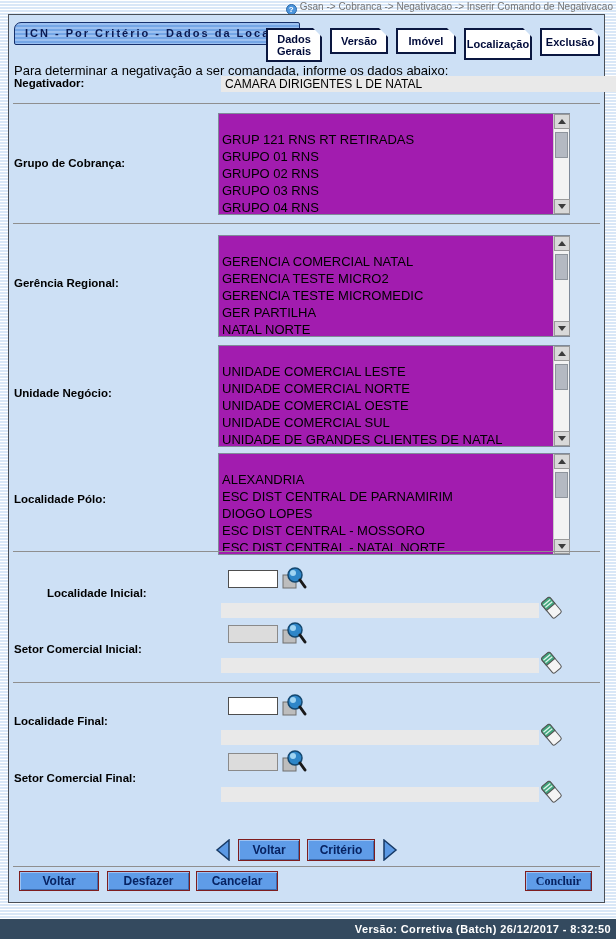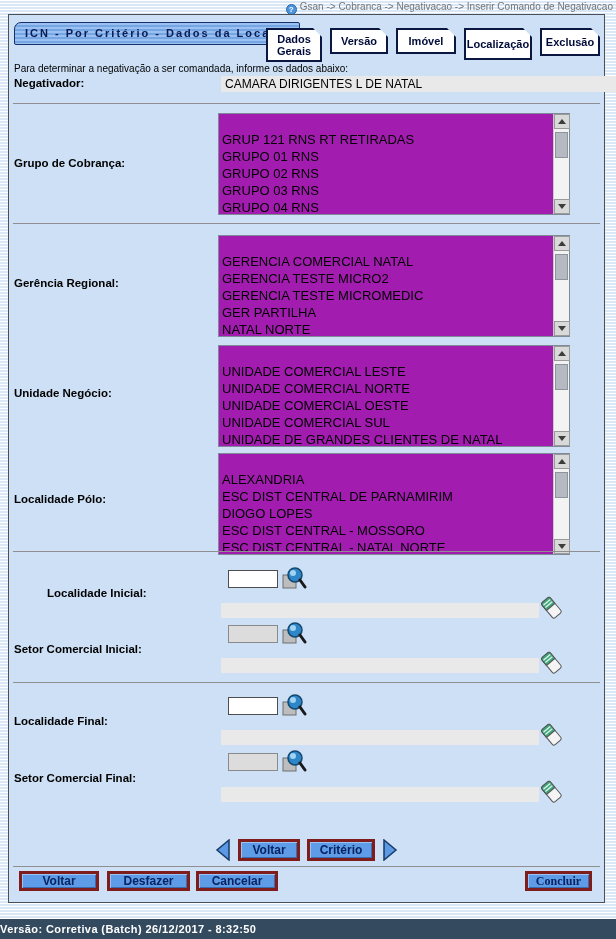--- a/index.html
+++ b/index.html
@@ -26,21 +26,21 @@
   .tabs { position:absolute; right:4px; top:13px; height:41px; display:flex;
     align-items:flex-start; gap:8px; }
   .tab { background:#fff; border:2px solid #0a1740; color:#000b3a; font-weight:bold;
     font-size:11px; text-align:center; display:flex; align-items:center; justify-content:center;
     clip-path:polygon(0 0,calc(100% - 9px) 0,100% 9px,100% 100%,0 100%); cursor:pointer; }
   .tab-dados { width:56px; height:34px; line-height:12px; }
   .tab-debitos { width:58px; height:26px; }
   .tab-imovel { width:60px; height:26px; }
   .tab-localizacao { width:68px; height:32px; margin-bottom:-7px; }
   .tab-exclusao { width:60px; height:28px; }
-  .intro { position:absolute; left:5px; top:48px; font-size:10px; color:#000; }
+  .intro { position:absolute; left:5px; top:48px; font-size:13px; color:#000; }
   .lbl { position:absolute; left:5px; font-size:11.5px; font-weight:bold; color:#000; white-space:nowrap; }
   .hr { position:absolute; left:4px; right:4px; border-top:1px solid #8f8f8f; }
   .ro-field { position:absolute; background:#e9e9e9; height:16px; line-height:16px;
     font-size:12px; color:#000; padding-left:4px; white-space:nowrap; overflow:hidden; }
   
   .listbox { position:absolute; left:209px; width:352px; height:102px; background:#a21caf;
     border:1px solid #7f8a99; }
   .opts { position:absolute; left:0; top:0; right:16px; bottom:0; overflow:hidden; }
   .opt { font-size:13px; line-height:17px; padding-left:3px; color:#000; white-space:nowrap; cursor:default; }
   .sb { position:absolute; right:0; top:0; width:16px; height:100%; background:#f3f3f3; border-left:1px solid #c9c9c9; }
@@ -52,33 +52,33 @@
   .sb-thumb { position:absolute; left:1px; top:18px; width:13px; height:26px;
     background:#b4b9c2; border:1px solid #8e949c; cursor:grab; }
   
   .inp { position:absolute; left:219px; width:50px; height:18px; border:1px solid #4e4e4e;
     background:#fff; font-family:"Liberation Sans",sans-serif; font-size:12px; padding:0 3px; }
   .inp.disabled { background:#dcdcdc; border-color:#8a8a8a; }
   .icon-btn { position:absolute; cursor:pointer; line-height:0; }
   
   .nav-row { position:absolute; left:0; right:0; top:822px; height:26px; display:flex;
     align-items:center; justify-content:center; gap:7px; }
-  .btn { background:#5f9ce8; border:3px solid #7f1d1d; color:#072362; font-weight:bold;
+  .btn { background:#5f9ce8; border:1px solid #7f1d1d; color:#072362; font-weight:bold;
     font-size:12px; font-family:"Liberation Sans",sans-serif; height:22px; cursor:pointer;
     box-shadow:inset 1px 1px 0 #9dc2f2, inset -1px -1px 0 #3c6cb0; }
   .btn-nav-voltar { width:62px; } .btn-nav-avancar { width:68px; }
   .actions .btn { position:absolute; top:856px; height:20px; }
   .btn-voltar2 { left:10px; width:80px; }
   .btn-desfazer { left:98px; width:83px; }
   .btn-cancelar { left:187px; width:82px; }
   .btn-concluir { right:12px; width:67px;font-family:Liberation Serif, serif; }
   .arrow { line-height:0; cursor:pointer; }
   
   .footer { position:absolute; left:0; top:919px; width:616px; height:20px; background:#344a5f;
-    color:#fff; font-size:11px; font-weight:bold; line-height:20px; 
+    color:#fff; font-size:11px; font-weight:bold; line-height:20px; text-align:right;
     padding-right:5px; letter-spacing:0.4px; }
 </style>
 </head>
 <body>
 
 <div class="breadcrumb-bar">
   <span class="help-icon">?</span><span>Gsan -&gt; Cobranca -&gt; Negativacao -&gt; Inserir Comando de Negativacao</span>
 </div>
 
 <div class="box">

